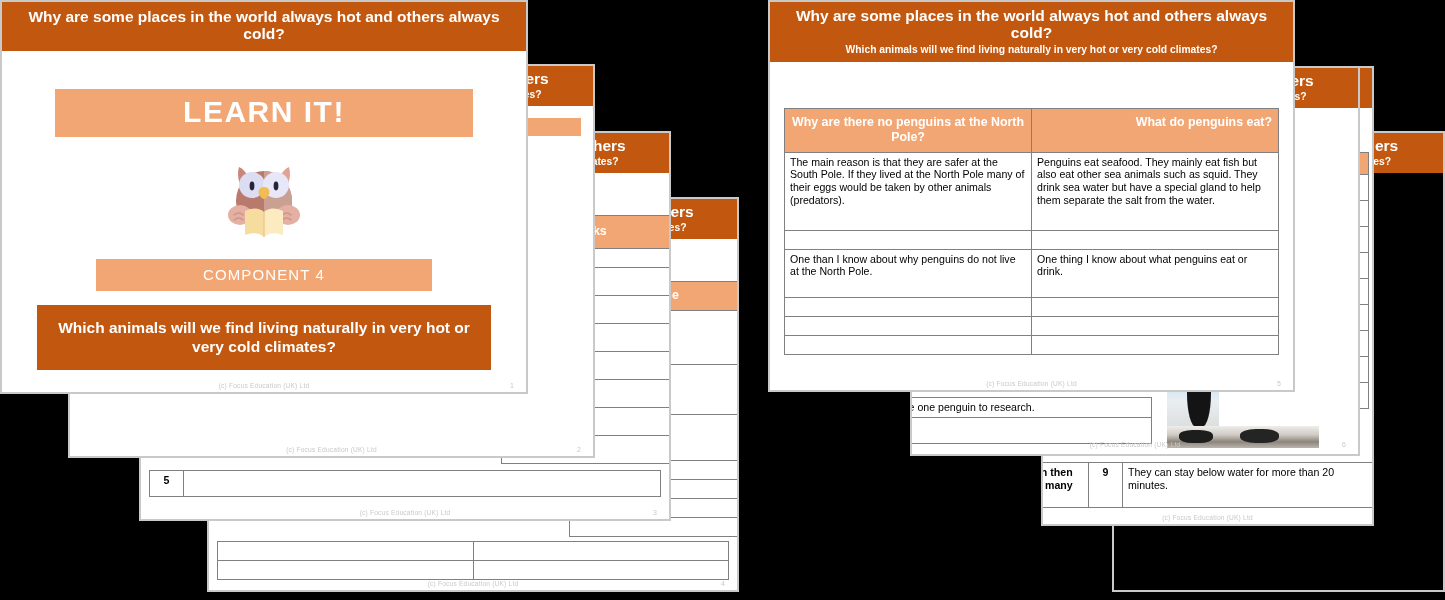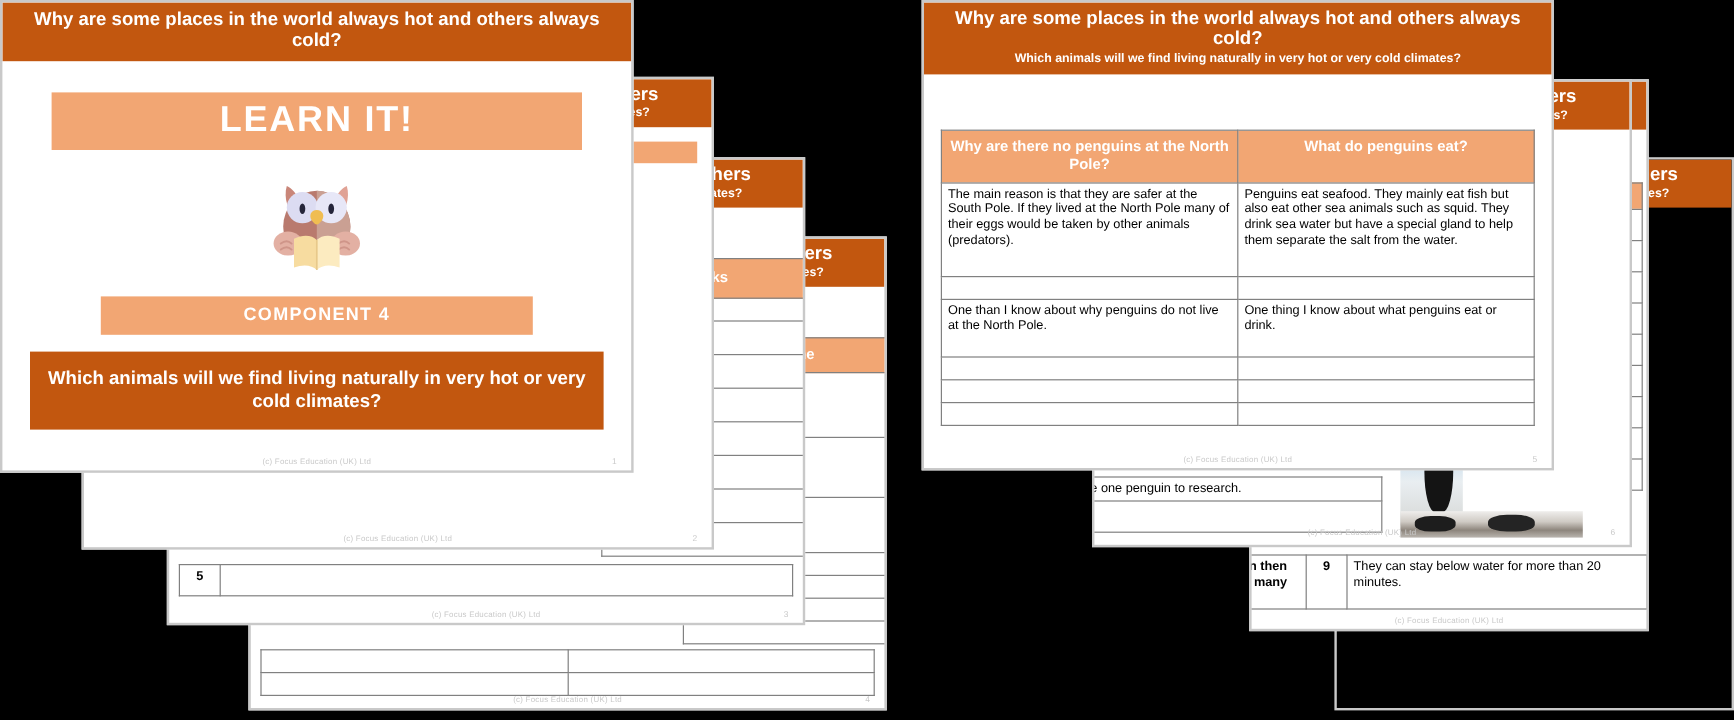--- a/index.html
+++ b/index.html
@@ -29,21 +29,21 @@
     background: #c2570f;
     color: #ffffff;
     text-align: center;
     font-weight: bold;
     line-height: 1.12;
     padding: 4px 8px 5px 8px;
   }
   .hdr .t1 { font-size: 15.5px; display: block; }
   .hdr .t2 { font-size: 10.3px; display: block; margin-top: 2px; }
 
-  .body { position: relative; padding: 4px; }
+  .body { position: relative; padding: 16px; }
 
   .footer {
     position: absolute; left: 0; right: 0; bottom: 3px;
     font-size: 6.6px; color: #c9c9c9;
     text-align: center; letter-spacing: .2px;
   }
   .pageno {
     position: absolute; right: 12px; bottom: 3px;
     font-size: 7px; color: #c9c9c9;
   }
@@ -51,21 +51,21 @@
   
   .learn-bar {
     background: #f2a673; color: #ffffff;
     font-size: 30px; font-weight: bold; letter-spacing: 1.5px;
     text-align: center; padding: 6px 0 8px 0;
     margin: 22px 37px 0 37px;
   }
   .owl-wrap { text-align: center; margin-top: 8px; }
   .comp-bar {
     background: #f2a673; color: #ffffff;
-    font-size: 15px; font-weight: bold; letter-spacing: 1.1px;
+    font-size: 15px; font-weight: normal; letter-spacing: 1.1px;
     text-align: center; padding: 7px 0 8px 0;
     margin: 10px 78px 0 78px;
   }
   .big-q {
     background: #c2570f; color: #ffffff;
     font-size: 15.5px; font-weight: bold; line-height: 1.25;
     text-align: center; padding: 13px 10px 14px 10px;
     margin: 14px 19px 0 19px;
   }
 
@@ -401,21 +401,21 @@
   <div class="slide" style="left:768px; top:0px; width:527px; height:392px; z-index:4;">
     <div class="hdr" style="padding:5px 10px 7px 10px;">
       <span class="t1">Why are some places in the world always hot and others always cold?</span>
       <span class="t2">Which animals will we find living naturally in very hot or very cold climates?</span>
     </div>
     <div class="body" style="padding:10px 14px 0 14px;">
       <table class="tbl">
         <tbody>
             <tr>
           <th style="width:50%;">Why are there no penguins at the North Pole?</th>
-          <th style="width:50%;">What do penguins eat?</th>
+          <th style="width:50%;text-align:right;">What do penguins eat?</th>
         </tr>
         <tr>
           <td class="tall">The main reason is that they are safer at the South Pole. If they lived at the North Pole many of their eggs would be taken by other animals (predators).</td>
           <td class="tall">Penguins eat seafood. They mainly eat fish but also eat other sea animals such as squid. They drink sea water but have a special gland to help them separate the salt from the water.</td>
         </tr>
         <tr>
           <td class="blank"></td>
           <td class="blank"></td>
         </tr>
         <tr>

